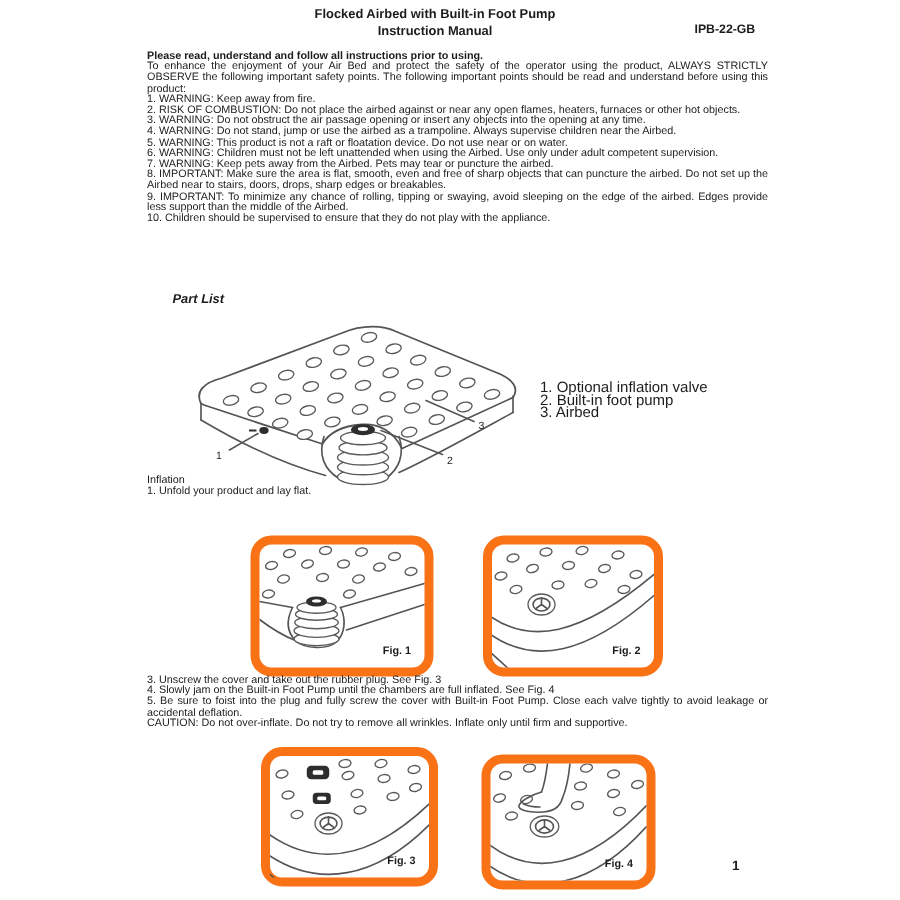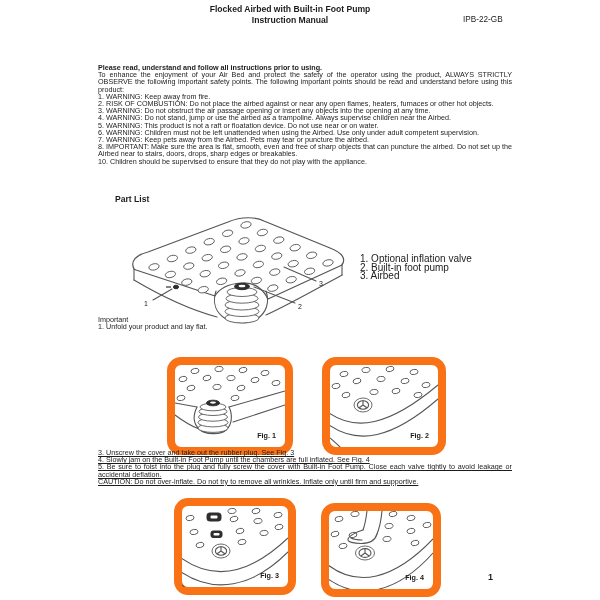--- a/index.html
+++ b/index.html
@@ -1,60 +1,61 @@
 <!DOCTYPE html>
 <html><head>
 <meta charset="utf-8">
 <style>
   html,body{margin:0;padding:0;}
   .page{position:relative;width:600px;height:600px;background:#ffffff;
         font-family:"Liberation Sans",sans-serif;color:#1c1c1c;overflow:hidden;}
   .hdr-title{position:absolute;left:80px;width:420px;text-align:center;
              font-weight:bold;font-size:8.6px;}
-  .hdr-model{position:absolute;left:463px;top:15px;font-weight:normal;font-size:8.2px;}
+  .hdr-model{position:absolute;left:463px;top:15px;font-weight:bold;font-size:8.2px;}
   .body-text{position:absolute;left:98px;width:414px;font-size:7.2px;line-height:7.2px;
              text-align:justify;}
   .body-text p{margin:0;}
   .bold{font-weight:bold;}
-  .part-list-title{position:absolute;left:115px;top:194px;font-weight:bold;font-size:8.6px;margin:0;}
+  .part-list-title{position:absolute;left:115px;top:194px;font-weight:bold;font-size:8.6px;margin:0;font-style:italic;}
   .part-items{position:absolute;left:360px;top:255px;font-size:10px;line-height:8.6px;}
   .diagram{position:absolute;left:116px;top:207px;}
   svg{display:block;}
   .draw{stroke:#555;fill:none;stroke-width:1.1;stroke-linecap:round;stroke-linejoin:round;}
   .facefill{fill:#fff;stroke:#555;stroke-width:1.2;stroke-linejoin:round;}
   .dimple{stroke:#5a5a5a;fill:#fff;stroke-width:0.9;}
   .dark{fill:#2e2e2e;stroke:#2e2e2e;}
   .callout{font-size:7px;fill:#222;font-family:"Liberation Sans",sans-serif;}
-  .fig-box{position:absolute;border:8px solid #f97316;border-radius:14px;background:#fff;}
+  .fig-box{position:absolute;border:6px solid #f97316;border-radius:14px;background:#fff;}
   .fig-caption{position:absolute;right:9px;bottom:7px;font-weight:bold;font-size:7.2px;}
   .inflation-block{top:316px;}
-  .steps-bottom{top:449px;text-decoration:underline;}
+  .steps-bottom{top:449px;}
   .page-number{position:absolute;left:488px;top:572px;font-weight:bold;font-size:9px;}
 </style>
 </head>
 <body>
 
 <div class="page">
 
   <div class="hdr-title" style="top:4px">Flocked Airbed with Built-in Foot Pump</div>
   <div class="hdr-title" style="top:15px">Instruction Manual</div>
   <div class="hdr-model">IPB-22-GB</div>
 
-  <section class="body-text" style="top:64px">
+  <section class="body-text" style="top:33px">
     <p class="bold">Please read, understand and follow all instructions prior to using.</p>
     <p>To enhance the enjoyment of your Air Bed and protect the safety of the operator using the product, ALWAYS STRICTLY OBSERVE the following important safety points. The following important points should be read and understand before using this product:</p>
     <div>
         <p>1. WARNING: Keep away from fire.</p>
         <p>2. RISK OF COMBUSTION: Do not place the airbed against or near any open flames, heaters, furnaces or other hot objects.</p>
         <p>3. WARNING: Do not obstruct the air passage opening or insert any objects into the opening at any time.</p>
         <p>4. WARNING: Do not stand, jump or use the airbed as a trampoline. Always supervise children near the Airbed.</p>
         <p>5. WARNING: This product is not a raft or floatation device. Do not use near or on water.</p>
         <p>6. WARNING: Children must not be left unattended when using the Airbed. Use only under adult competent supervision.</p>
         <p>7. WARNING: Keep pets away from the Airbed. Pets may tear or puncture the airbed.</p>
         <p>8. IMPORTANT: Make sure the area is flat, smooth, even and free of sharp objects that can puncture the airbed. Do not set up the Airbed near to stairs, doors, drops, sharp edges or breakables.</p>
+        <p>9. IMPORTANT: To minimize any chance of rolling, tipping or swaying, avoid sleeping on the edge of the airbed. Edges provide less support than the middle of the Airbed.</p>
         <p>10. Children should be supervised to ensure that they do not play with the appliance.</p>
       </div>
   </section>
 
   <h2 class="part-list-title">Part List</h2>
 
   <svg class="diagram" width="244" height="130" viewBox="0 0 244 130">
 
     <path class="facefill" d="M 18 62 C 14 54 20 48 32 45 L 112 15 C 126 9 140 10 148 14 L 214 41
          C 227 46 230 52 226 58 L 152 92 C 146 80 136 75 125 76 C 112 77 103 82 99 89 L 20 63 Z"></path>
@@ -132,21 +133,21 @@
     <text class="callout" x="203" y="79">3</text>
   </svg>
 
   <div class="part-items">
       <div>1. Optional inflation valve</div>
       <div>2. Built-in foot pump</div>
       <div>3. Airbed</div>
     </div>
 
   <section class="body-text inflation-block">
-    <p>Important</p>
+    <p>Inflation</p>
     <div>
         <p>1.  Unfold your product and lay flat.</p>
       </div>
   </section>
 
   <div class="fig-box" style="left:167px;top:357px;width:110px;height:82px">
     <svg width="110" height="82" viewBox="0 0 110 82">
       <g class="dimple">
         <ellipse cx="20" cy="6" rx="4" ry="2.6" transform="rotate(-12 20 6)"></ellipse>
         <ellipse cx="44" cy="4" rx="4" ry="2.6" transform="rotate(-8 44 4)"></ellipse>

